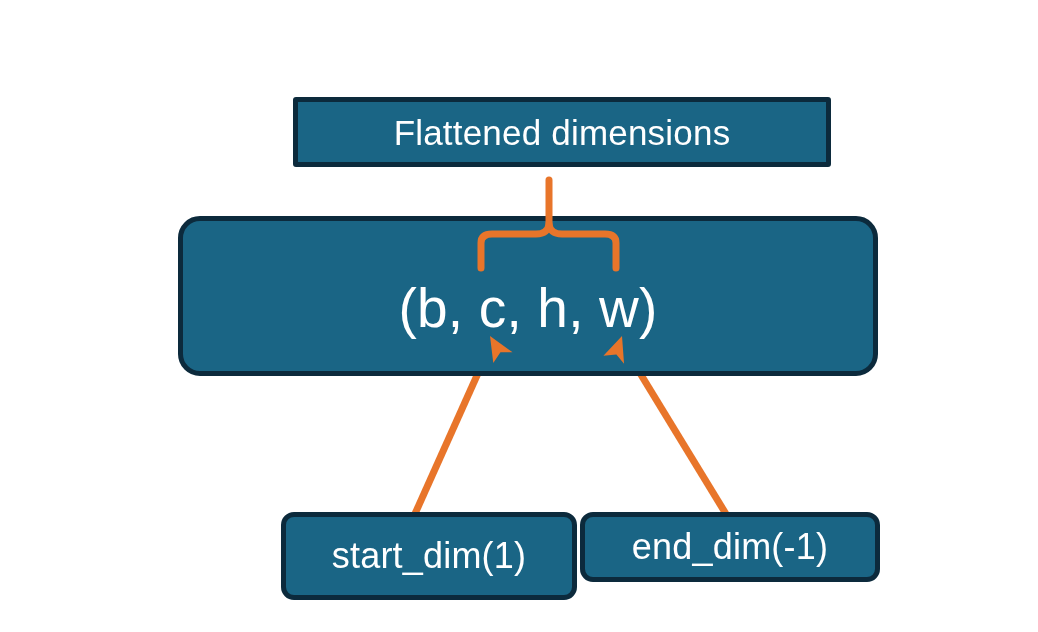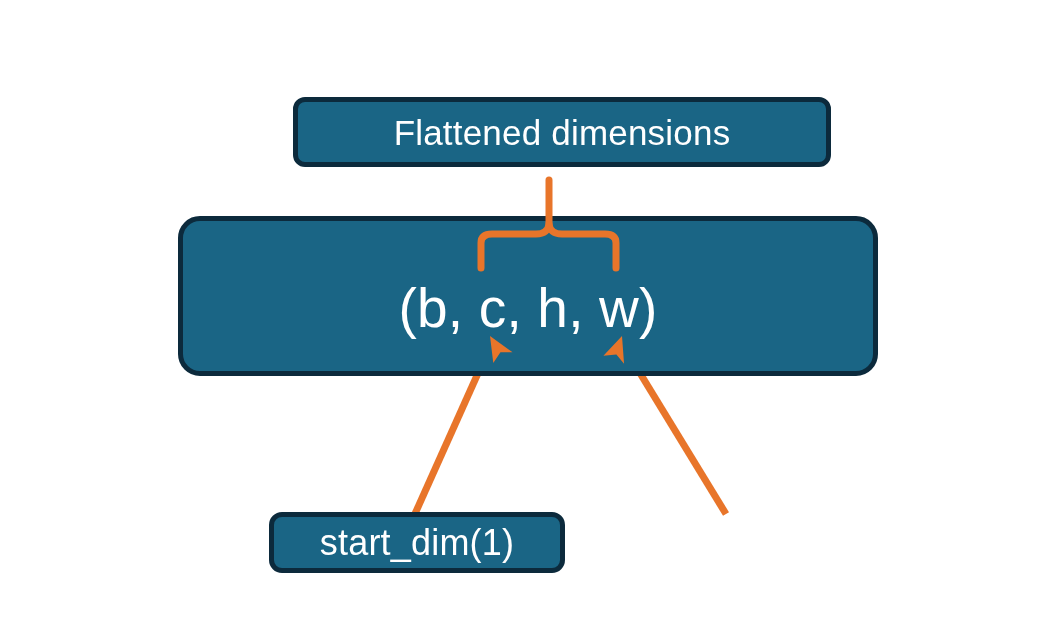--- a/index.html
+++ b/index.html
@@ -38,44 +38,44 @@
     z-index: 2;
   }
 
   
   #node-flattened {
     left: 293px;
     top: 97px;
     width: 538px;
     height: 70px;
     font-size: 35px;
-    border-radius: 12px;
+    border-radius: 3px;
   }
 
   
   #node-shape {
     left: 178px;
     top: 216px;
     width: 700px;
     height: 160px;
     font-size: 55px;
     border-radius: 22px;
     align-items: center;
   }
   #node-shape .shape-label {
     display: block;
     transform: translateY(12px);
   }
 
   
   #node-start-dim {
-    left: 269px;
+    left: 281px;
     top: 512px;
     width: 296px;
-    height: 61px;
+    height: 88px;
     font-size: 36px;
     border-radius: 13px;
   }
 
   
   #node-end-dim {
     left: 580px;
     top: 512px;
     width: 300px;
     height: 70px;
@@ -125,20 +125,23 @@
   </div>
 
   <div class="node" id="node-shape">
     <span class="label shape-label">(b, c, h, w)</span>
   </div>
 
   <div class="node" id="node-start-dim">
     <span class="label">start_dim(1)</span>
   </div>
 
+  <div class="node" id="node-end-dim">
+    <span class="label">end_dim(-1)</span>
+  </div>
 
   <svg id="annotations" viewBox="0 0 1038 632">
 
     <g stroke="#e8752a" stroke-width="7" fill="none" stroke-linecap="round" stroke-linejoin="round">
 
       <path d="M 481 268 L 481 243 Q 481 234 492 234 L 536 234 Q 548 234 549 224 L 549 180"></path>
 
       <path d="M 616 268 L 616 243 Q 616 234 605 234 L 562 234 Q 550 234 549 224"></path>
     </g>
 

